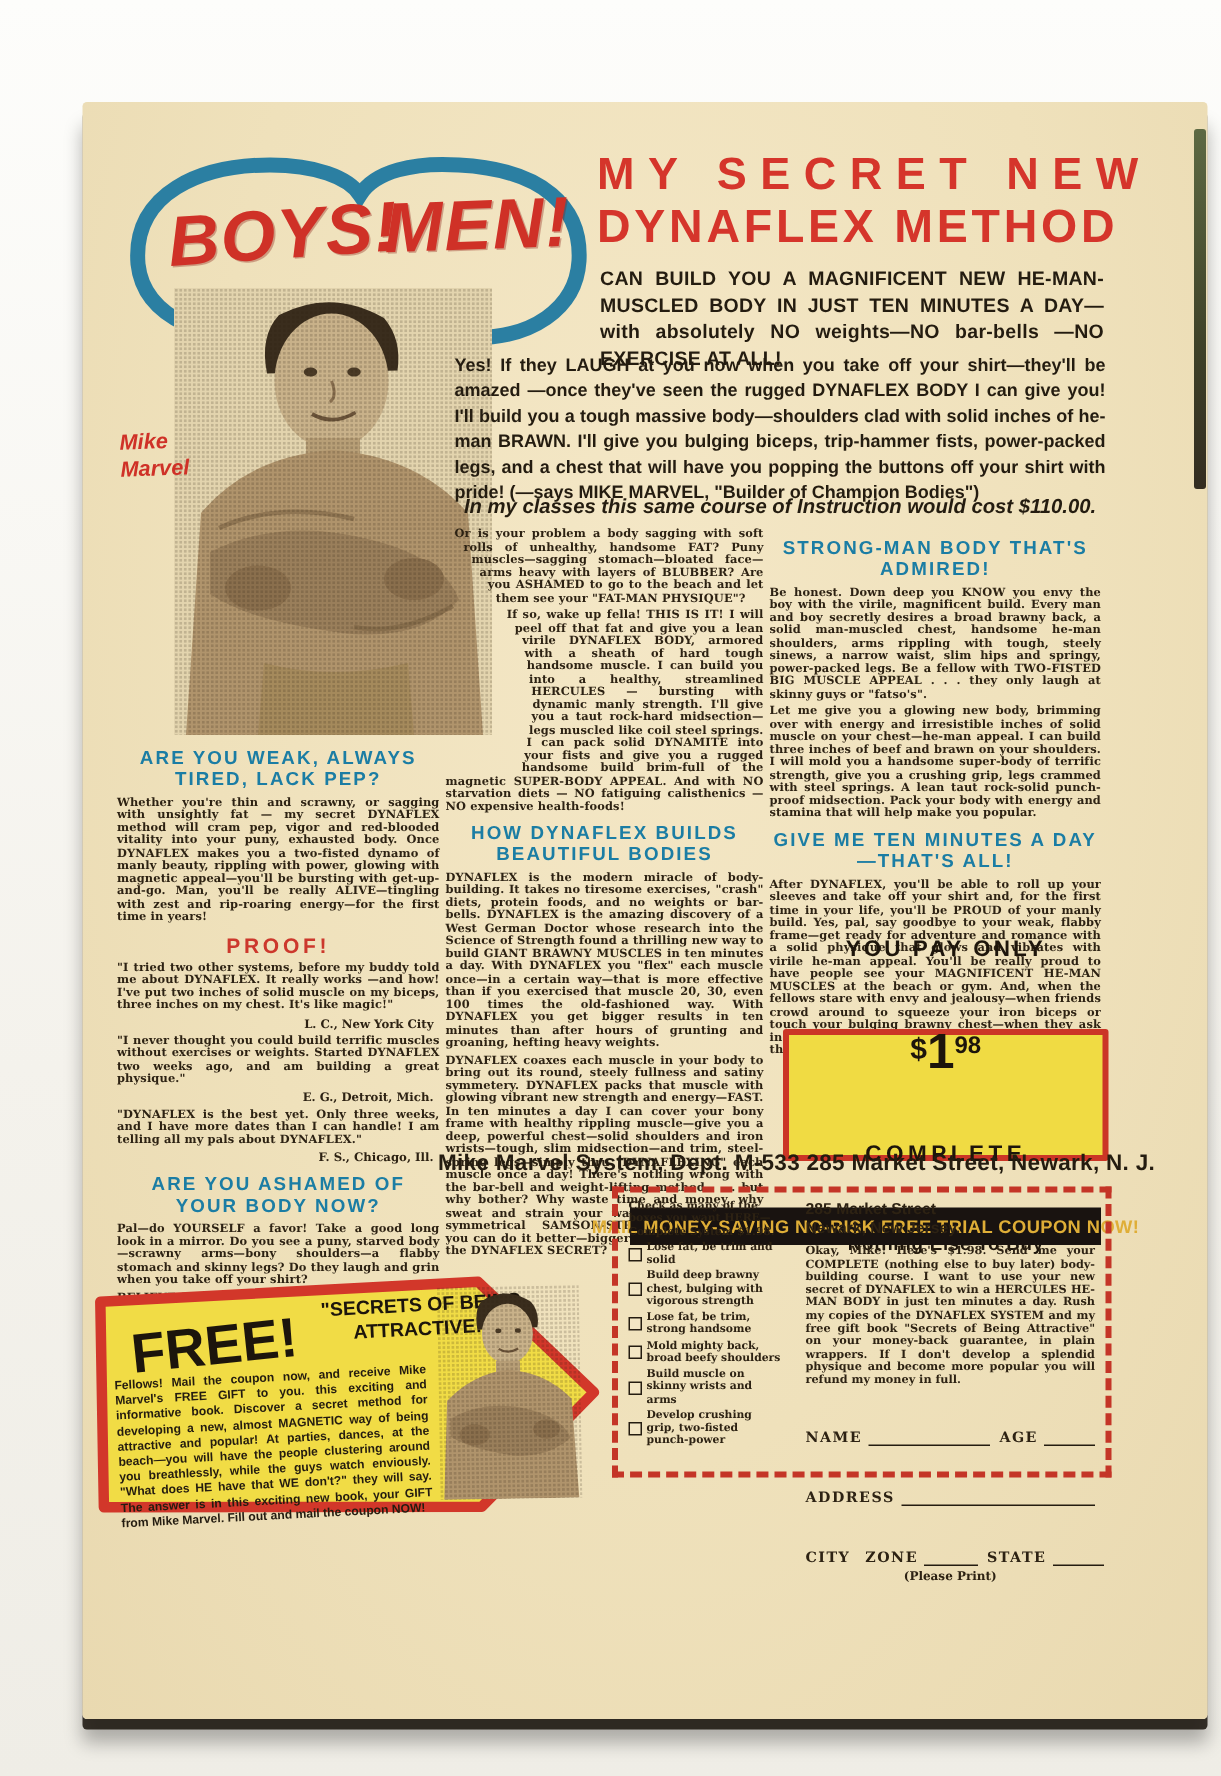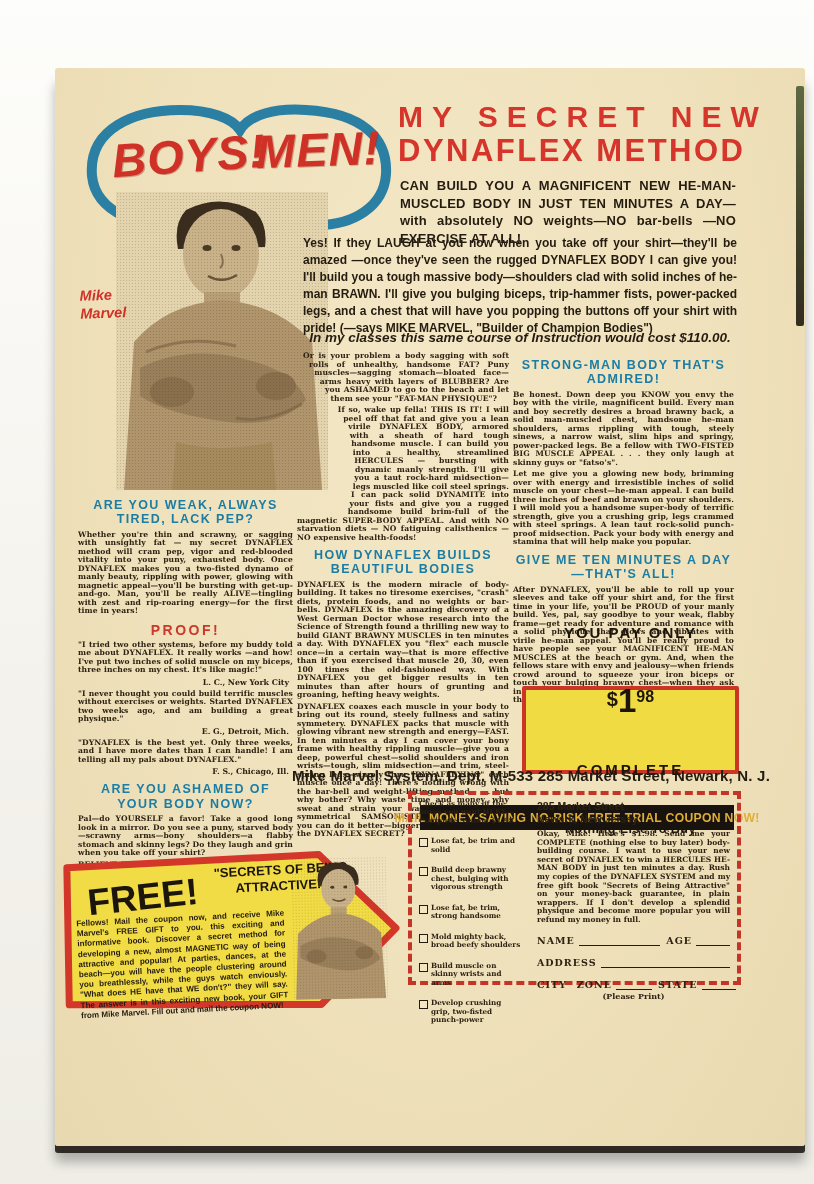--- a/index.html
+++ b/index.html
@@ -78,31 +78,31 @@
 
   
   .banner{position:absolute;left:420px;top:805px;width:314px;height:25px;
     background:#191310;color:#dfae37;font-weight:bold;font-size:12.2px;
     display:flex;align-items:center;justify-content:center;letter-spacing:.3px;
     white-space:nowrap;}
   .coupon{position:absolute;left:408px;top:791px;width:333px;height:194px;
     border:4px dashed #c43527;padding:5px 7px;box-sizing:border-box;
     display:flex;gap:15px;color:#2d2213;font-family:"DejaVu Serif",serif;}
   .ck-col{width:103px;flex:none;font-size:7.2px;font-weight:bold;line-height:1.18;}
-  .ck{display:flex;margin-top:12px;}
+  .ck{display:flex;margin-top:2px;align-items:center;}
   .box{flex:none;width:7px;height:7px;border:1.2px solid #241c10;margin:1px 3px 0 0;
     background:#f3e6c4;}
   .cp-right{flex:1;min-width:0;}
   .cp-name{font-family:"Liberation Sans",sans-serif;font-size:11.8px;font-weight:bold;
     letter-spacing:.4px;}
   .cp-addr{font-family:"Liberation Sans",sans-serif;font-size:10.5px;font-weight:bold;
     line-height:1.25;}
   .cp-body{font-size:7.5px;font-weight:bold;line-height:1.14;text-align:justify;
     margin-top:4px;}
-  .frow{display:flex;align-items:flex-end;margin-top:11px;text-align:right;}
+  .frow{display:flex;align-items:flex-end;margin-top:29px;text-align:right;}
   .flabel{font-size:9.5px;font-weight:bold;letter-spacing:1px;margin-right:4px;}
   .flabel.mid{margin-left:6px;}
   .blank{flex:1;border-bottom:1.5px solid #241c10;height:9px;}
   .blank.short{flex:0 0 34px;}
   .blank.zone{flex:0 0 36px;}
   .print-note{font-size:8px;font-weight:bold;text-align:center;margin-top:1px;}
 
   
   .free-box{position:absolute;left:60px;top:851px;width:342px;height:160px;
     transform:rotate(-1deg);}

